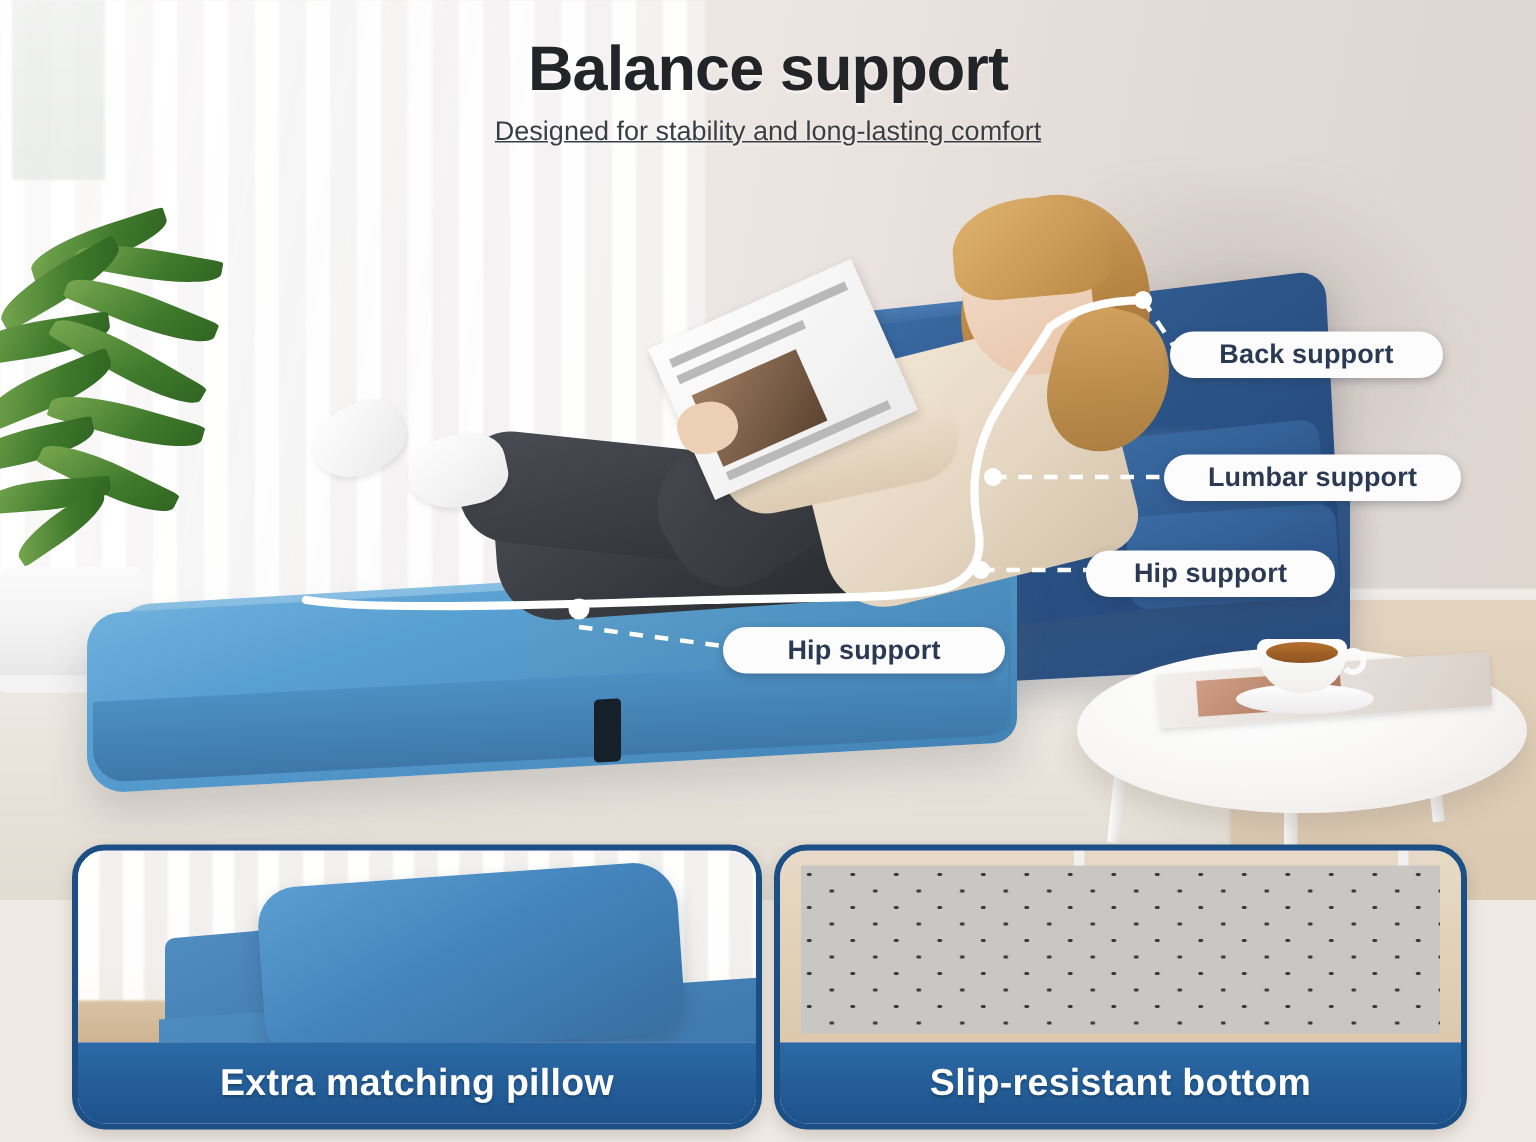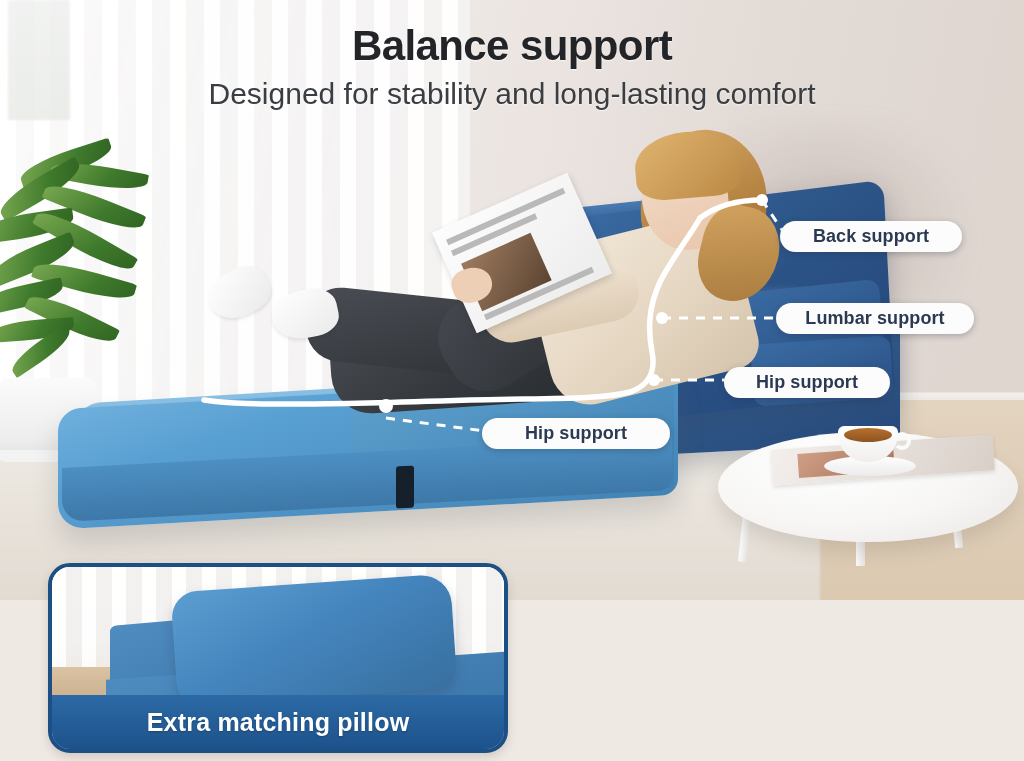--- a/index.html
+++ b/index.html
@@ -141,22 +141,22 @@
         background:linear-gradient(to bottom,#b5702e,#8e5320); border-radius:50%; }
   .saucer{ position:absolute; left:824px; top:456px; width:92px; height:20px;
         background:linear-gradient(to bottom,#ffffff,#eceaea); border-radius:50%; }
   .cup-handle{ position:absolute; left:893px; top:432px; width:18px; height:18px;
         border:4px solid #fbfbfb; border-radius:50%; border-left-color:transparent; }
 
   
   .head-wrap{ position:absolute; left:0; top:22px; width:1024px; text-align:center; z-index:40; }
   .h1{ font-size:42px; font-weight:700; color:#222428; letter-spacing:-.6px;
        text-shadow:0 1px 2px rgba(255,255,255,.8); }
-  .h2{ margin-top:7px; font-size:30px; font-weight:400; color:#3a3d42;
-       text-shadow:0 1px 2px rgba(255,255,255,.75); }
+  .h2{ margin-top:7px; font-size:18px; font-weight:400; color:#3a3d42;
+       text-shadow:0 1px 2px rgba(255,255,255,.75);text-decoration:underline; }
 
   
   .overlay{ position:absolute; left:0; top:0; width:1024px; height:600px; z-index:42; }
   .pill{ position:absolute; display:flex; align-items:center; justify-content:center;
         background:#fcfcfc; border-radius:999px; color:#2b3a52;
         font-size:18px; font-weight:600; letter-spacing:.1px;
         box-shadow:0 2px 6px rgba(40,50,70,.30); z-index:45; white-space:nowrap; }
 
   
   .cards{ position:absolute; left:0; top:556px; width:1024px; height:205px; z-index:30; }
@@ -326,16 +326,30 @@
         <div class="lc-curtain"></div>
         <div class="lc-base"></div>
         <div class="lc-seat"></div>
         <div class="lc-pillow"></div>
       </div>
       <div class="card-label">
         <span>Extra matching pillow</span>
       </div>
     </div>
 
+    <div class="card card-r">
+      <div class="card-media">
+        <div class="rc-bg"></div>
+        <div class="rc-leg" style="left:196px;"></div>
+        <div class="rc-leg" style="left:412px;"></div>
+        <div class="rc-pad">
+          <div class="rc-dots"></div>
+          <div class="rc-dots2"></div>
+        </div>
+      </div>
+      <div class="card-label">
+        <span>Slip-resistant bottom</span>
+      </div>
+    </div>
 
   </div>
 
 </div>
 
 </body></html>

